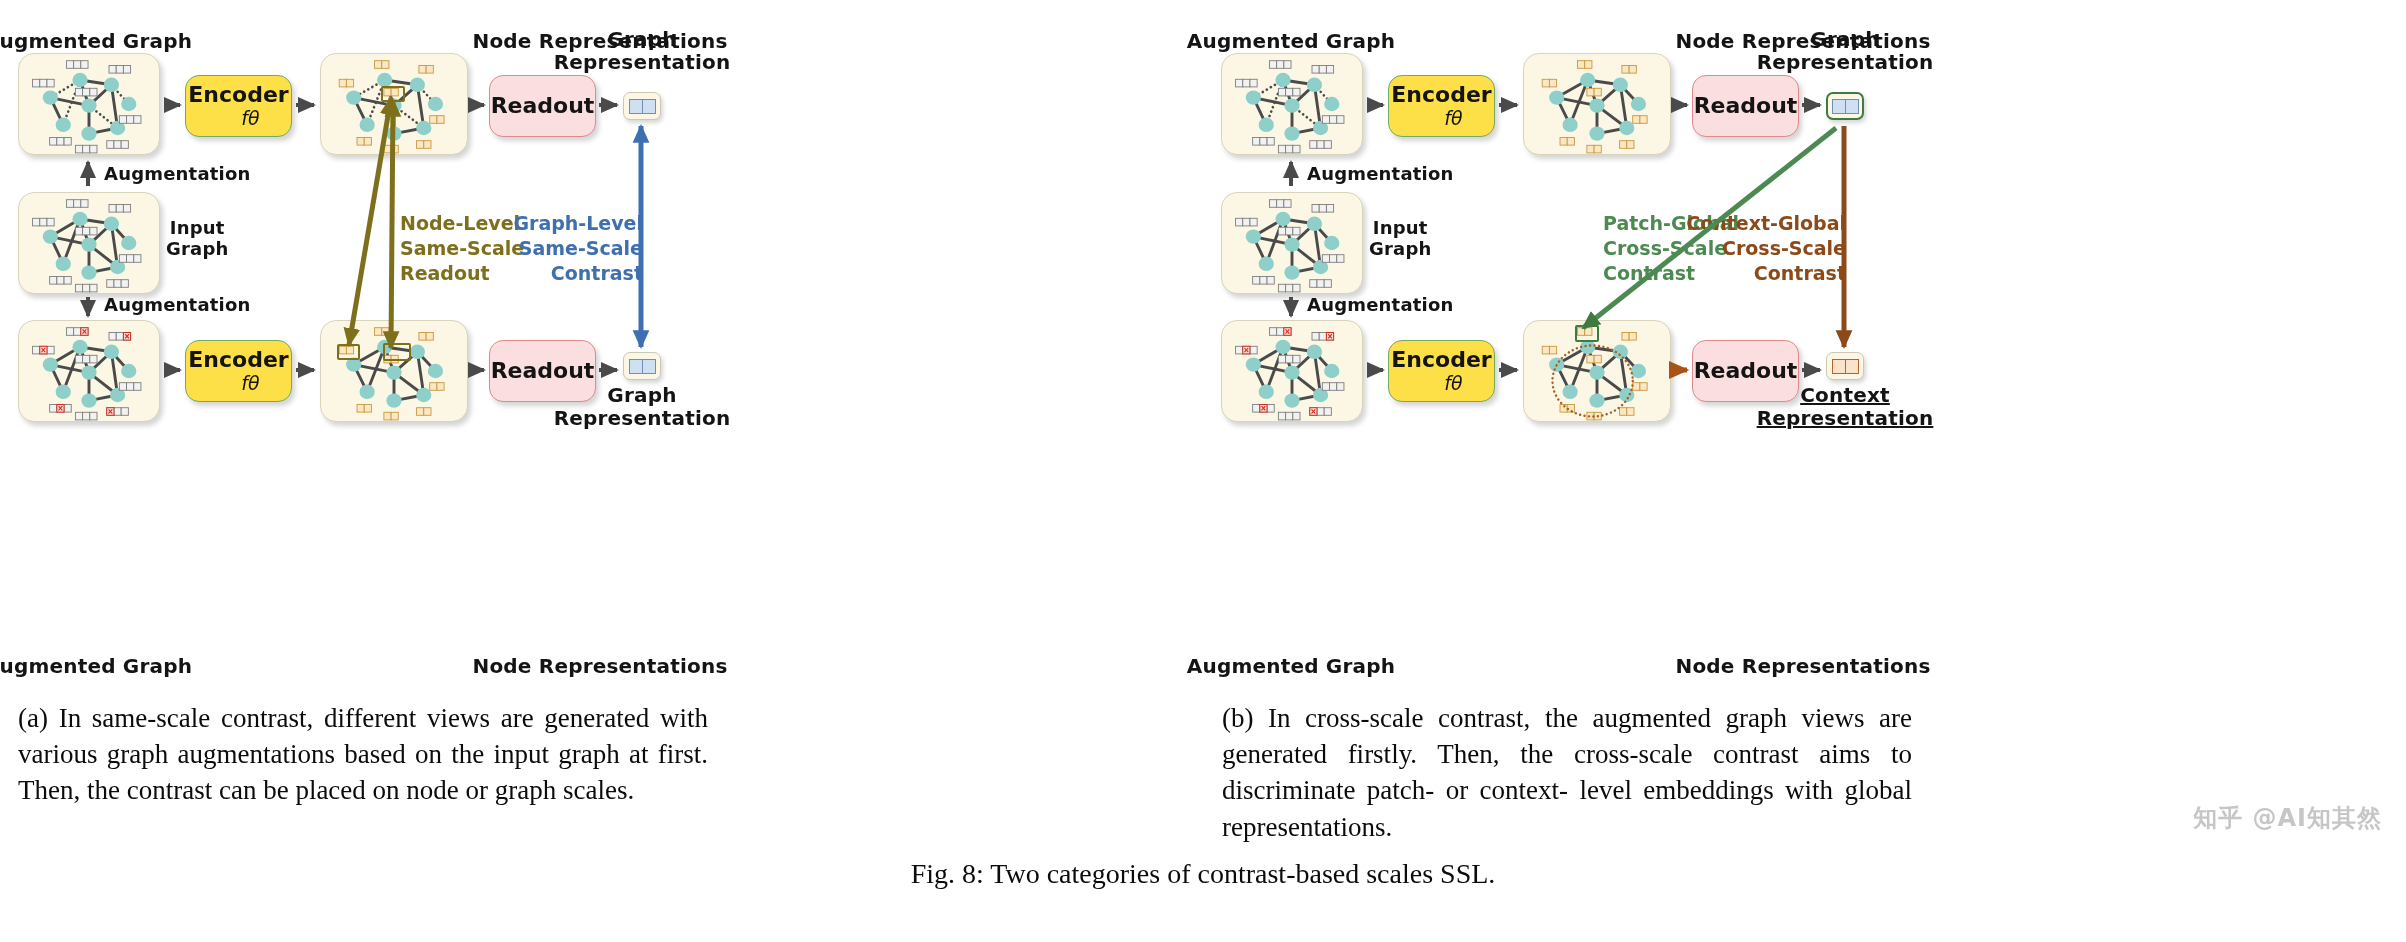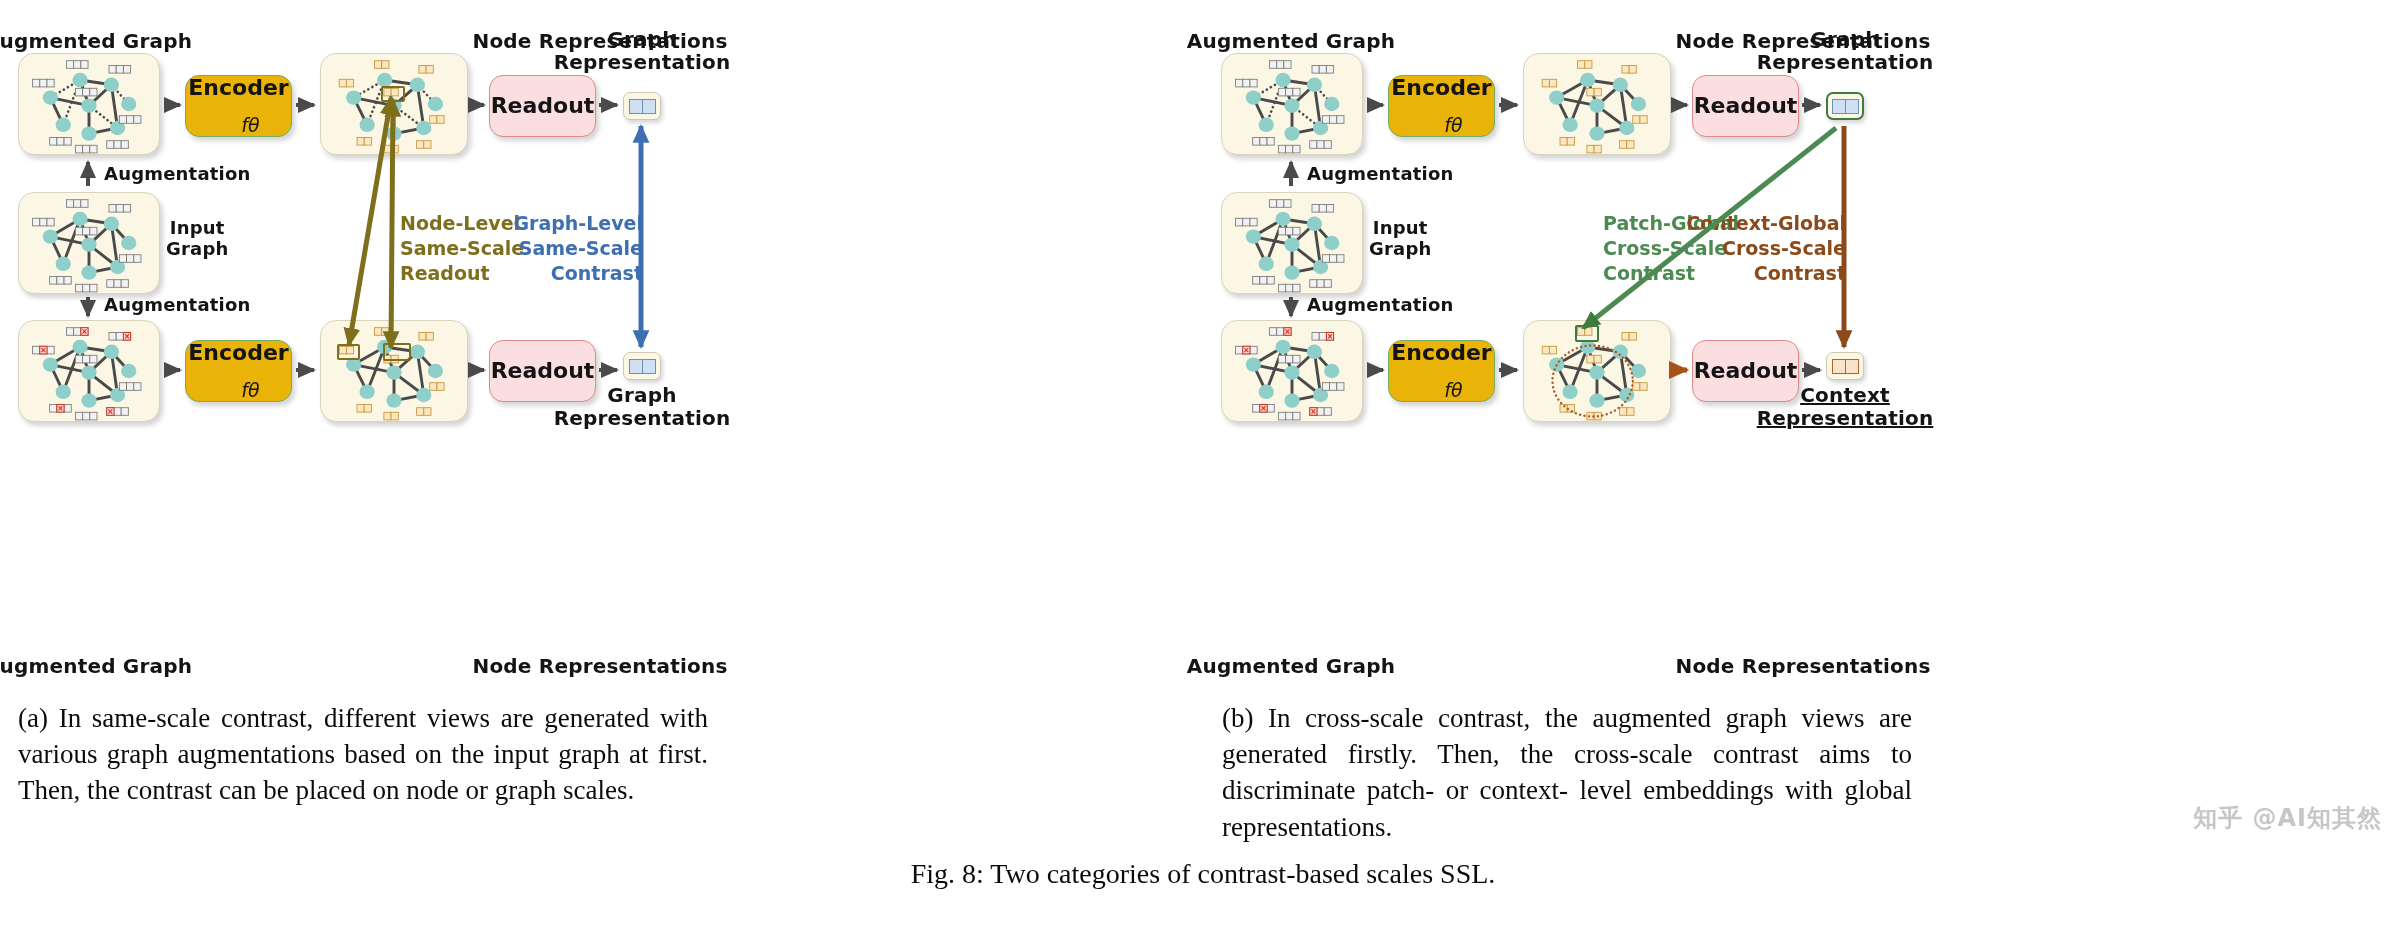--- a/index.html
+++ b/index.html
@@ -58,21 +58,21 @@
     display: flex;
     flex-direction: column;
     align-items: center;
     justify-content: center;
     font-family: "DejaVu Sans", sans-serif;
     font-size: 22px;
     font-weight: 600;
     color: #141414;
     line-height: 1.12;
   }
-  .procbox.encoder { background: #eab308; border: 1.8px solid #73ab62; justify-content: space-between; }
+  .procbox.encoder { background: #fde047; border: 1.8px solid #73ab62; }
   .procbox.readout { background: #fbdfe0; border: 1.8px solid #e0898c; }
   .procbox .sub { font-size: 19px; font-style: italic; font-weight: 500; margin-left: 24px; }
 
   
   .repchip {
     position: absolute;
     background: #fbf7e4;
     border: 1.6px solid #cdc8b2;
     border-radius: 7px;
     box-shadow: 2px 3px 4px rgba(0,0,0,0.16);

